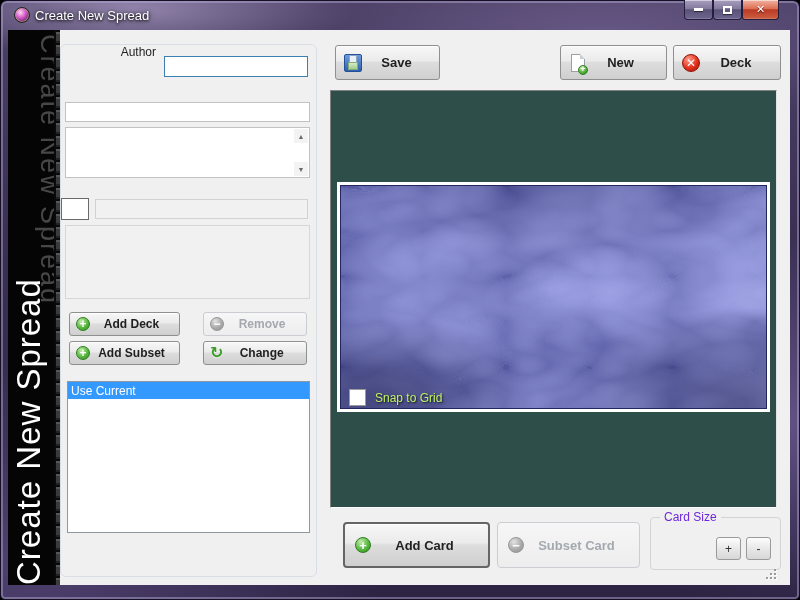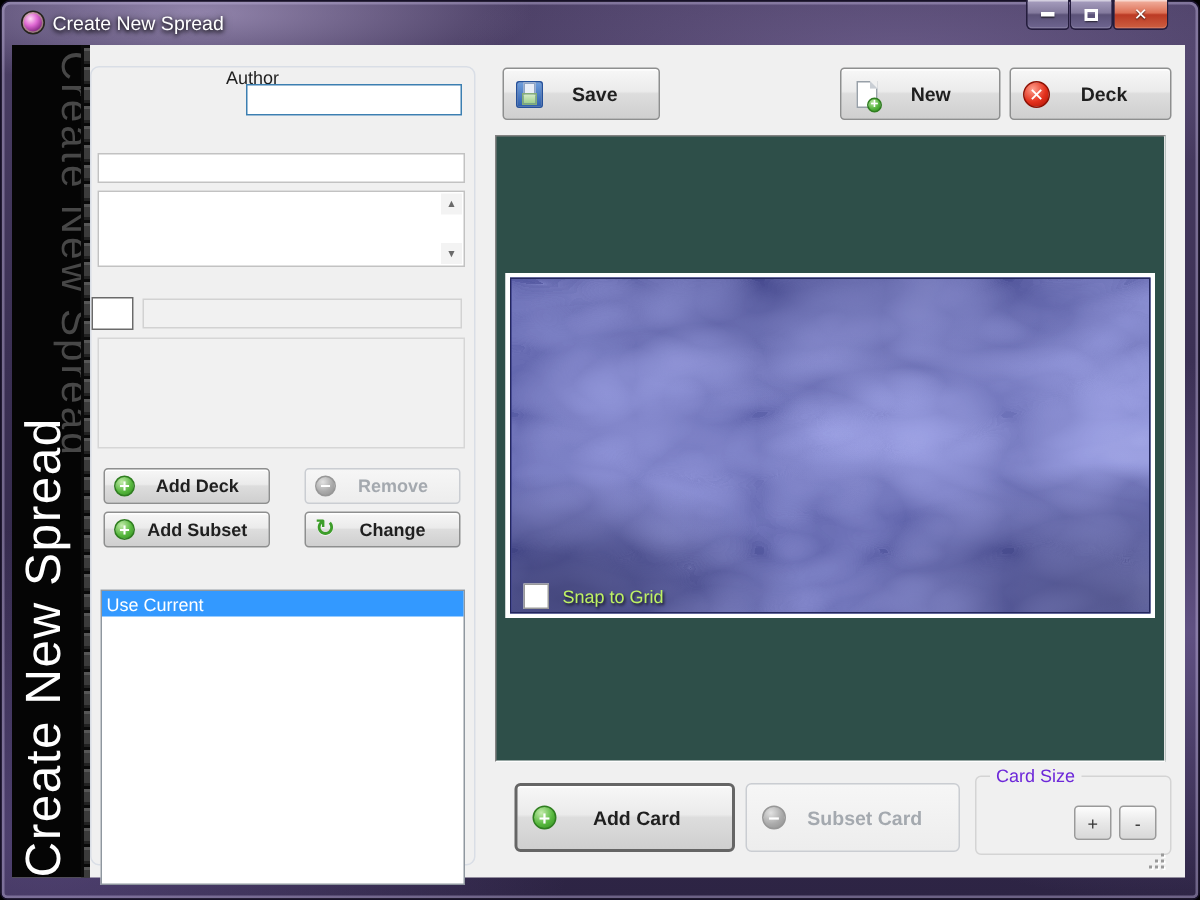--- a/index.html
+++ b/index.html
@@ -136,21 +136,21 @@
   <div class="abs content"></div>
 
   <div class="abs sidebar">
     <div class="vtext vtext-gray"><span>Create New Spread</span></div>
     <div class="vtext vtext-white">Create New Spread</div>
     <div class="abs filmstrip"></div>
   </div>
 
   <div class="abs panel"></div>
 
-  <div class="abs lbl" style="left:60px;top:45px;width:96px;text-align:right;margin-left:30px;">Author</div>
+  <div class="abs lbl" style="left:60px;top:45px;width:96px;text-align:right;">Author</div>
   <input class="abs tinput focusblue" style="left: 164px; top: 56px; width: 144px; height: 21px;" value="">
 
   <input class="abs tinput" style="left: 65px; top: 102px; width: 245px; height: 20px;" value="">
   <div class="abs notesbox" style="left:65px;top:127px;width:245px;height:51px;">
     <span></span>
     <span class="scrollarrow" style="top:1px;">▲</span>
     <span class="scrollarrow" style="bottom:1px;">▼</span>
   </div>
 
   <input class="abs tinput" style="left: 61px; top: 198px; width: 28px; height: 22px; border-color: rgb(106, 106, 106); padding: 1px;" value="">
@@ -169,21 +169,21 @@
   </div>
   <div class="abs btn" style="left:69px;top:341px;width:111px;height:24px;padding:0 6px;">
     <span class="orb green orb14">+</span>
     <span class="caption">Add Subset</span>
   </div>
   <div class="abs btn" style="left:203px;top:341px;width:104px;height:24px;padding:0 6px;">
     <span class="changeglyph">↻</span>
     <span class="caption">Change</span>
   </div>
 
-  <div class="abs listbox" style="left:67px;top:393px;width:243px;height:197px;">
+  <div class="abs listbox" style="left:67px;top:381px;width:243px;height:152px;">
     <div class="listrow">
       <span>Use Current</span>
     </div>
   </div>
 
   <div class="abs btn" style="left:335px;top:45px;width:105px;height:35px;padding:0 8px;font-size:13px;justify-content:space-between;">
     <span class="floppy"></span>
     <span class="caption">Save</span>
   </div>
   <div class="abs btn" style="left:560px;top:45px;width:107px;height:35px;padding:0 10px;font-size:13px;">

